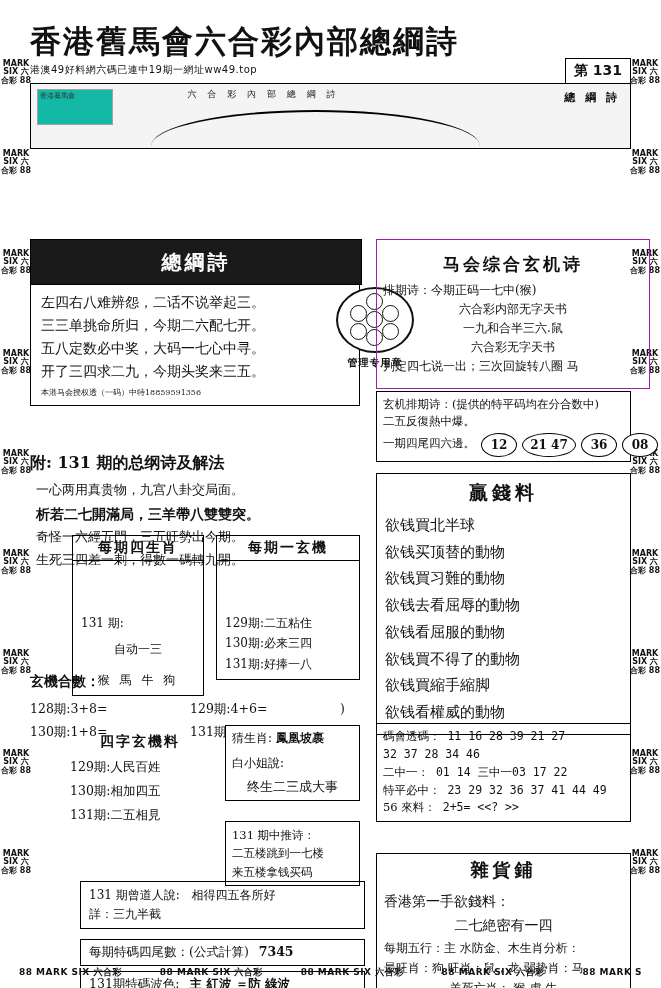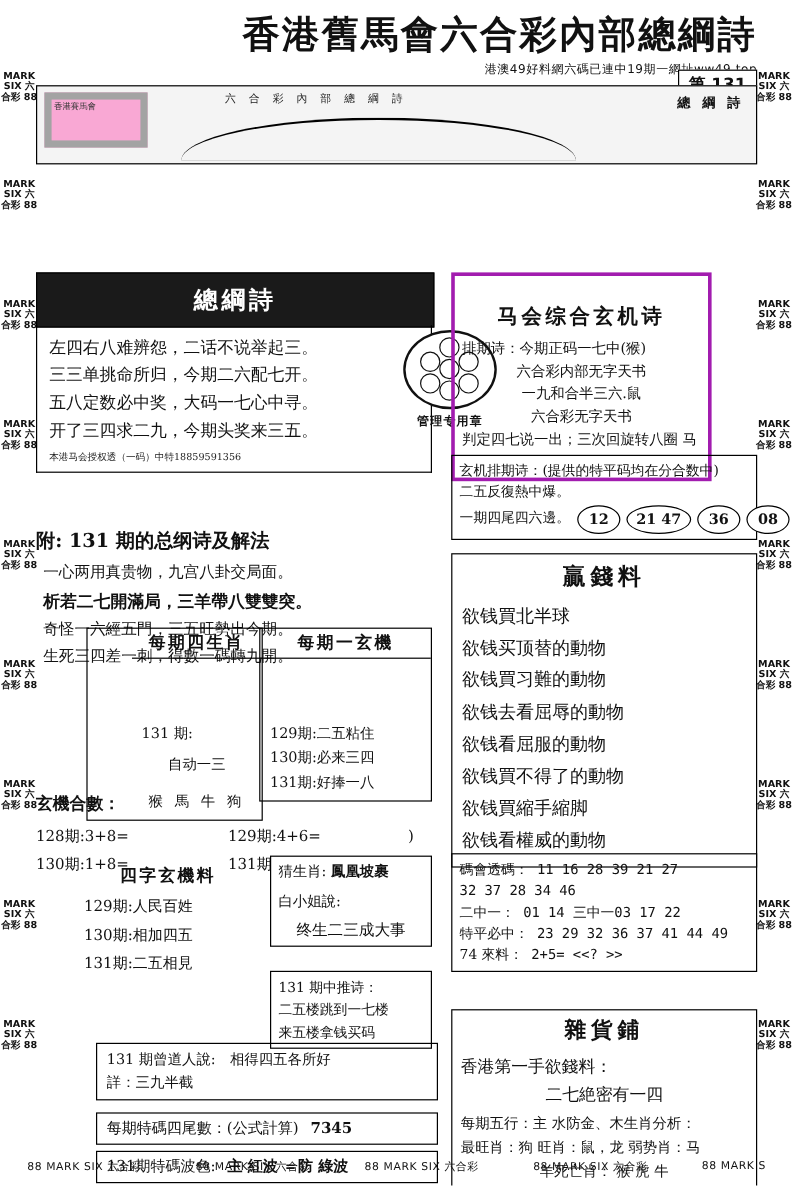--- a/index.html
+++ b/index.html
@@ -25,22 +25,22 @@
   .rail.left{left:0;}
   .rail.right{right:0;}
   .railmark{
     position:absolute;left:0;width:32px;text-align:center;
     font-size:8px;font-weight:bold;
   }
   .content{
     position:absolute;left:30px;right:30px;top:0;bottom:0;
   }
   .masthead{
-    text-align:right;
-    padding-top:12px;
+    text-align:left;
+    padding-top:24px;
   }
   .masthead .title{
     font-family:"DejaVu Serif","Liberation Serif",serif;
     font-weight:bold;
     font-size:31px;
     letter-spacing:2px;
     line-height:1.1;
     white-space:nowrap;
   }
   .masthead .sub{
@@ -57,21 +57,21 @@
   }
   .banner{
     position:relative;
     margin-top:6px;
     height:64px;
     border:1px solid #000;
     background:#f4f4f4;
   }
   .banner .b1{
     position:absolute;left:6px;top:5px;width:70px;height:30px;
-    border:6px solid #a3a3a3;background:#f9a8d4;font-size:7px;padding:2px;
+    border:1px solid #a3a3a3;background:#14b8a6;font-size:7px;padding:2px;
     line-height:1.2;color:#333;
   }
   .banner .b2{
     position:absolute;left:86px;top:4px;right:220px;height:20px;
     font-size:9px;color:#222;letter-spacing:4px;
     text-align:center;
   }
   .banner .bcurve{
     position:absolute;left:120px;top:26px;right:150px;height:34px;
     border-top:2px solid #000;border-radius:50%/100% 100% 0 0;
@@ -126,23 +126,23 @@
     background:#fff;
   }
   .stamp .dot{
     position:absolute;width:15px;height:15px;border:1px solid #111;border-radius:50%;
   }
   .stamp .cap{
     font-size:10px;font-weight:bold;margin-top:3px;letter-spacing:1px;
   }
   
   .rbox{
-    position:absolute;left:346px;top:86px;width:217px;
-    border:3px solid #a21caf;
-    padding:22px 6px;
+    position:absolute;left:346px;top:86px;width:274px;
+    border:1px solid #a21caf;
+    padding:12px 6px;
     box-sizing:border-box;
     font-size:12px;line-height:1.5;
     font-family:"DejaVu Serif","Liberation Serif",serif;
   }
   .rbox h3{
     margin:0 0 3px 0;font-size:17px;text-align:center;letter-spacing:3px;
   }
   .rbox .line{margin:1px 0;}
   .xuanji{
     position:absolute;left:346px;top:238px;width:255px;
@@ -244,21 +244,21 @@
     font-family:"DejaVu Serif","Liberation Serif",serif;font-size:12.5px;
   }
   .color{
     position:absolute;left:50px;top:818px;width:285px;
     border:1px solid #000;padding:4px 8px;box-sizing:border-box;
     font-family:"DejaVu Serif","Liberation Serif",serif;font-size:12.5px;
   }
   .botbar{
     position:absolute;left:0;right:0;bottom:8px;height:16px;
     display:flex;align-items:center;justify-content:space-around;
-    font-size:9px;font-weight:normal;letter-spacing:0.5px;
+    font-size:9px;font-weight:bold;letter-spacing:0.5px;
   }
   .botbar span{white-space:nowrap;}
 </style>
 </head>
 <body>
 
 <div class="page">
 
   <div class="rail left">
     <div class="railmark" style="top:60px;">MARK SIX 六合彩 88</div>
@@ -360,21 +360,21 @@
         <div class="l">欲钱買北半球</div>
         <div class="l">欲钱买顶替的動物</div>
         <div class="l">欲钱買习難的動物</div>
         <div class="l">欲钱去看屈辱的動物</div>
         <div class="l">欲钱看屈服的動物</div>
         <div class="l">欲钱買不得了的動物</div>
         <div class="l">欲钱買縮手縮脚</div>
         <div class="l">欲钱看權威的動物</div>
       </div>
 
-      <div class="tbl abs" style="left:42px;top:382px;width:147px;padding-left:37px;">
+      <div class="tbl abs" style="left:42px;top:382px;width:132px;">
         <div class="th">每期四生肖</div>
         <div class="bd">
           <div>131 期:</div>
           <div class="ctr" style="margin-top:6px;">自动一三</div>
           <div class="ctr" style="margin-top:10px;letter-spacing:3px;">猴 馬 牛 狗</div>
         </div>
       </div>
 
       <div class="tbl abs" style="left:186px;top:382px;width:144px;">
         <div class="th">每期一玄機</div>
@@ -433,21 +433,21 @@
         </div>
         <div>
           <span class="lbl">二中一：</span>
           <span>01 14   三中一03 17 22</span>
         </div>
         <div>
           <span class="lbl">特平必中：</span>
           <span>23 29 32 36 37 41 44 49</span>
         </div>
         <div>
-          <span class="lbl">74 來料：</span>
+          <span class="lbl">56 來料：</span>
           <span>2+5= &lt;&lt;? &gt;&gt;</span>
         </div>
       </div>
 
       <div class="shop">
         <h3>雜貨鋪</h3>
         <div class="bd">
           <div class="big">香港第一手欲錢料：</div>
           <div class="ctr big">二七絶密有一四</div>
           <div>每期五行：主 水防金、木生肖分析：</div>

